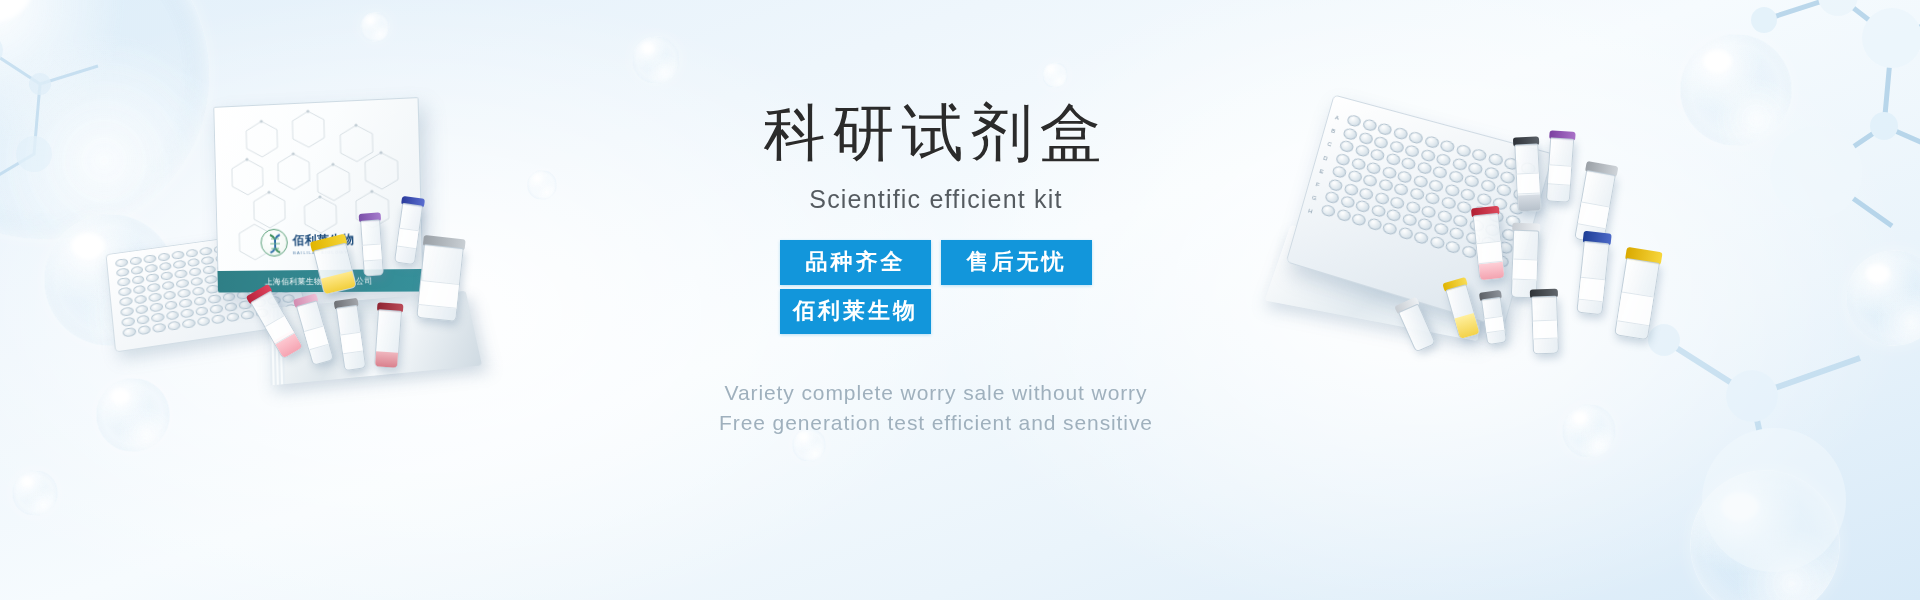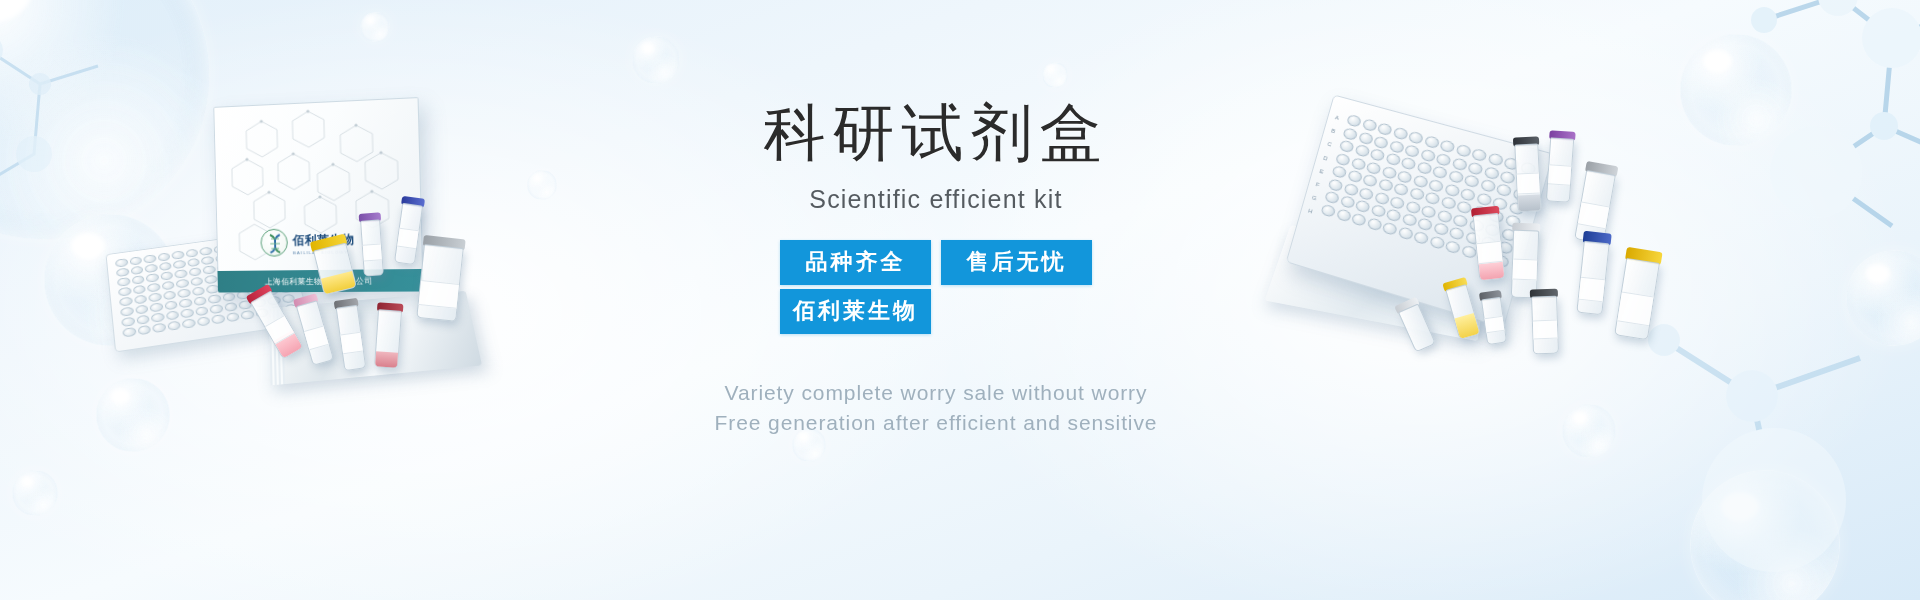--- a/index.html
+++ b/index.html
@@ -578,17 +578,17 @@
     <div class="subtitle">Scientific efficient kit</div>
 
     <div class="badges">
       <div class="badge">品种齐全</div>
       <div class="badge">售后无忧</div>
       <div class="badge">佰利莱生物</div>
     </div>
 
     <div class="tagline">
       <div>Variety complete worry sale without worry</div>
-      <div>Free generation after efficient and sensitive</div>
+      <div>Free generation test efficient and sensitive</div>
     </div>
   </div>
 
 </div>
 
 </body></html>

